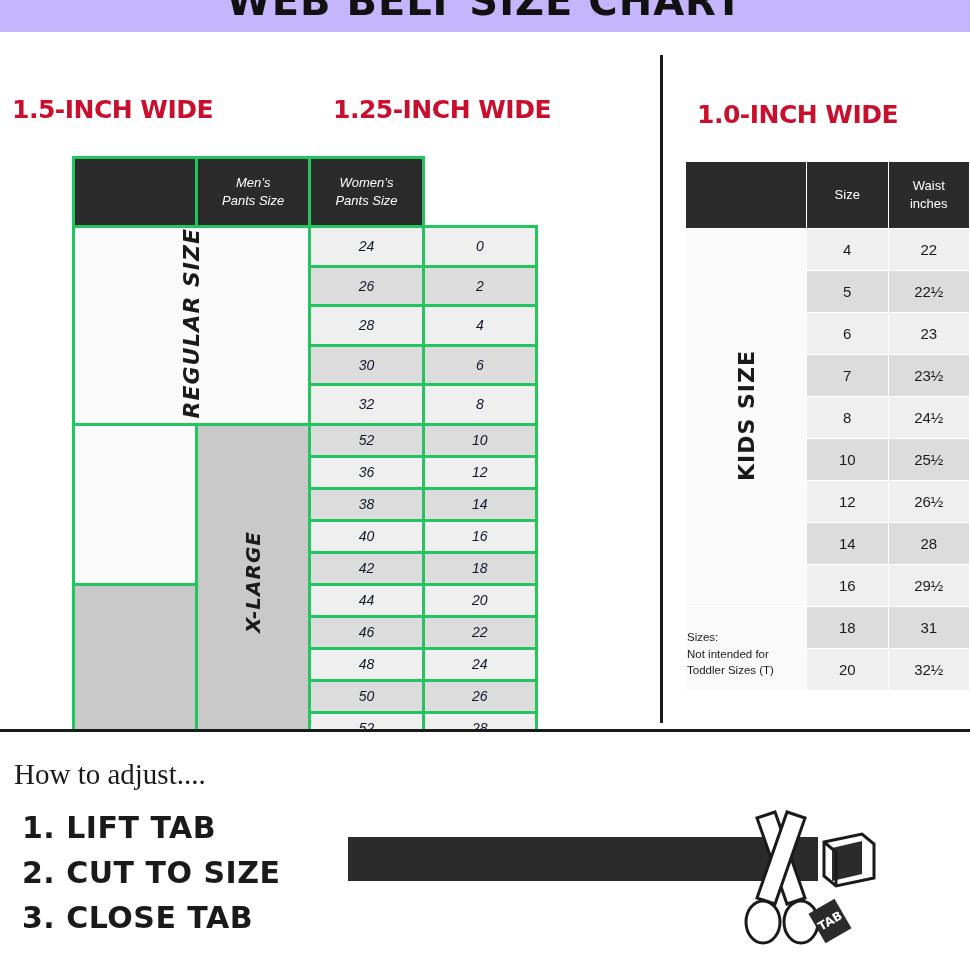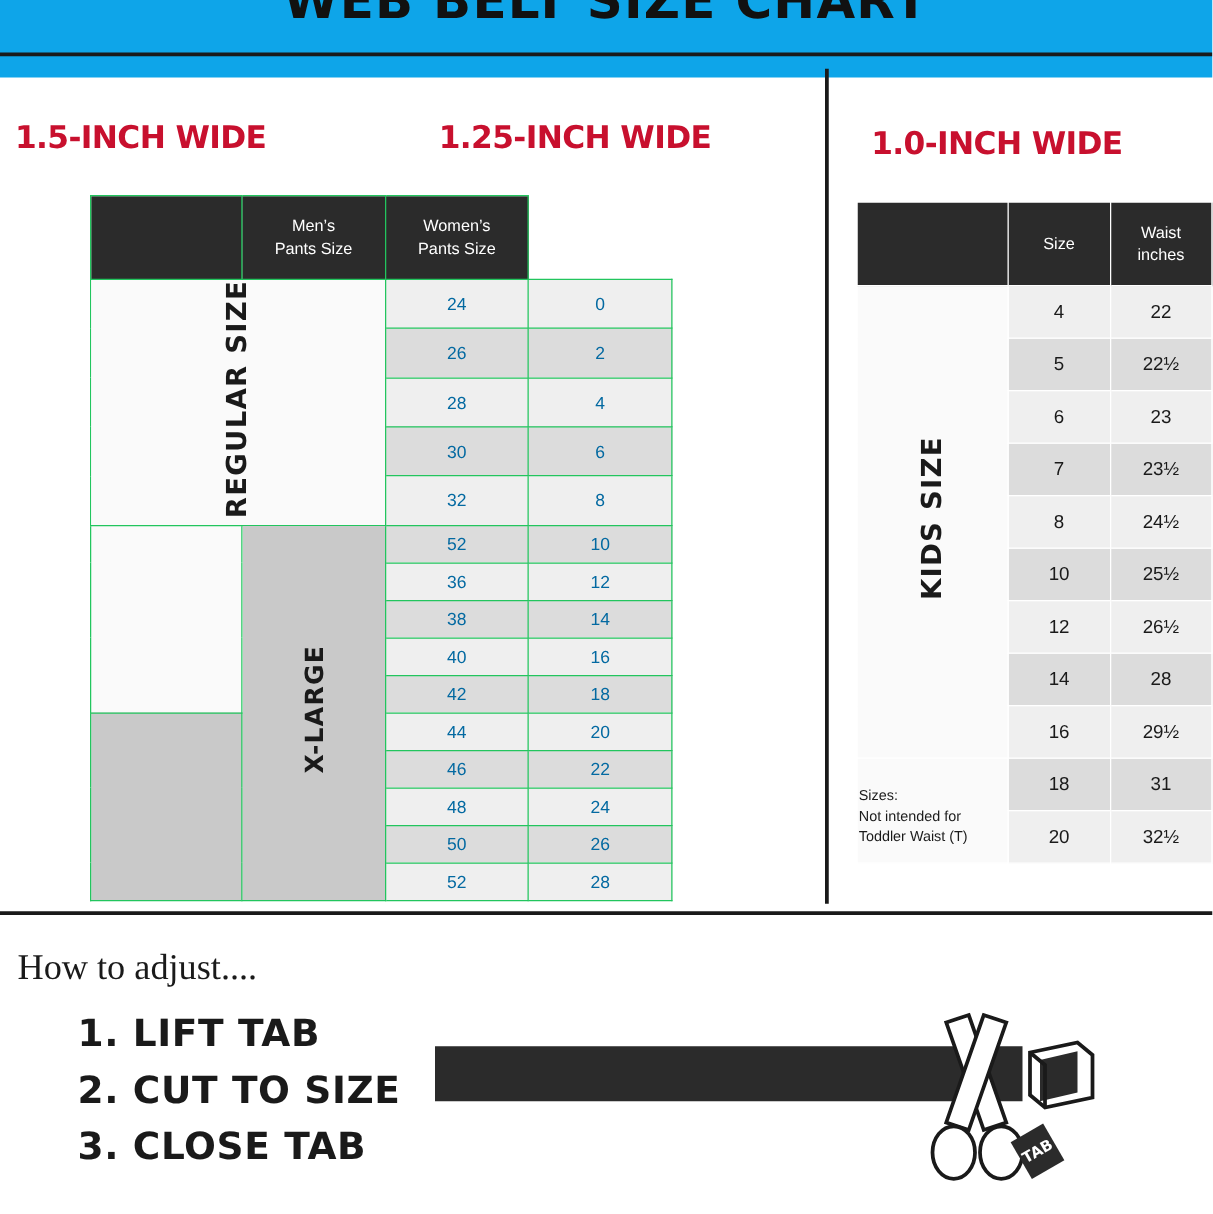--- a/index.html
+++ b/index.html
@@ -13,22 +13,22 @@
     position: relative;
     font-family: "Liberation Sans", sans-serif;
     overflow: hidden;
   }
 
   
   .header {
     position: absolute;
     left: 0; top: 0;
     width: 970px;
-    height: 62px;
-    background: #0ea5e9;
+    height: 32px;
+    background: #c4b5fd;
     overflow: hidden;
   }
   .header-title {
     position: absolute;
     left: 0;
     top: -22px;
     width: 970px;
     text-align: center;
     font-size: 40px;
     font-weight: bold;
@@ -69,53 +69,54 @@
   .redhead {
     position: absolute;
     color: #c8102e;
     font-weight: bold;
     font-size: 25px;
     font-family: "DejaVu Sans", sans-serif;
     letter-spacing: -0.5px;
     white-space: nowrap;
   }
   .redhead.h15 { left: 12px; top: 50px; }
-  .redhead.h125 { left: 351px; top: 50px; }
+  .redhead.h125 { left: 333px; top: 50px; }
   .redhead.h10 { left: 34px; top: 55px; }
 
   
   .table-left {
     position: absolute;
     left: 72px;
     top: 111px;
     width: 466px;
     border-collapse: collapse;
     table-layout: fixed;
   }
   .table-left th, .table-left td {
-    border: 1px solid #22c55e;
+    border: 3px solid #22c55e;
     padding: 0;
+    font-style: italic;
   }
   .table-left thead th {
     background: #2b2b2b;
     color: #ffffff;
     height: 66px;
     font-size: 13px;
     font-weight: normal;
     line-height: 1.35;
     text-align: center;
     vertical-align: middle;
   }
   .th-blank { background: #2b2b2b !important; width: 120px; }
   .table-left tbody td.val {
     height: 29px;
     text-align: center;
     vertical-align: middle;
     font-size: 14px;
-    color: #0369a1;
+    color: #0f172a;
     background: #efefef;
   }
   .table-left tbody tr.alt td.val { background: #dcdcdc; }
 
   
   .lbl-cell {
     vertical-align: middle;
     text-align: center;
     position: relative;
     padding: 0;
@@ -212,21 +213,20 @@
     top: 78px;
     font-family: "DejaVu Sans", sans-serif;
   }
   .steps div {
     font-size: 30px;
     font-weight: bold;
     color: #1a1a1a;
     letter-spacing: 0.5px;
     margin-bottom: 10px;
     white-space: nowrap;
-    margin-left: 40px;
   }
 
   .belt-strap {
     position: absolute;
     left: 348px;
     top: 105px;
     width: 470px;
     height: 44px;
     background: #2b2b2b;
   }
@@ -429,21 +429,21 @@
         <tr>
           <td class="val">20</td>
           <td class="val">32½</td>
         </tr>
       </tbody>
     </table>
 
     <div class="note">
       <div>Sizes:</div>
       <div>Not intended for</div>
-      <div>Toddler Waist (T)</div>
+      <div>Toddler Sizes (T)</div>
     </div>
   </div>
 </div>
 
 <div class="bottom-rule"></div>
 <div class="bottom">
   <div class="how-to">How to adjust....</div>
   <div class="steps">
     <div>1. LIFT TAB</div>
     <div>2. CUT TO SIZE</div>

